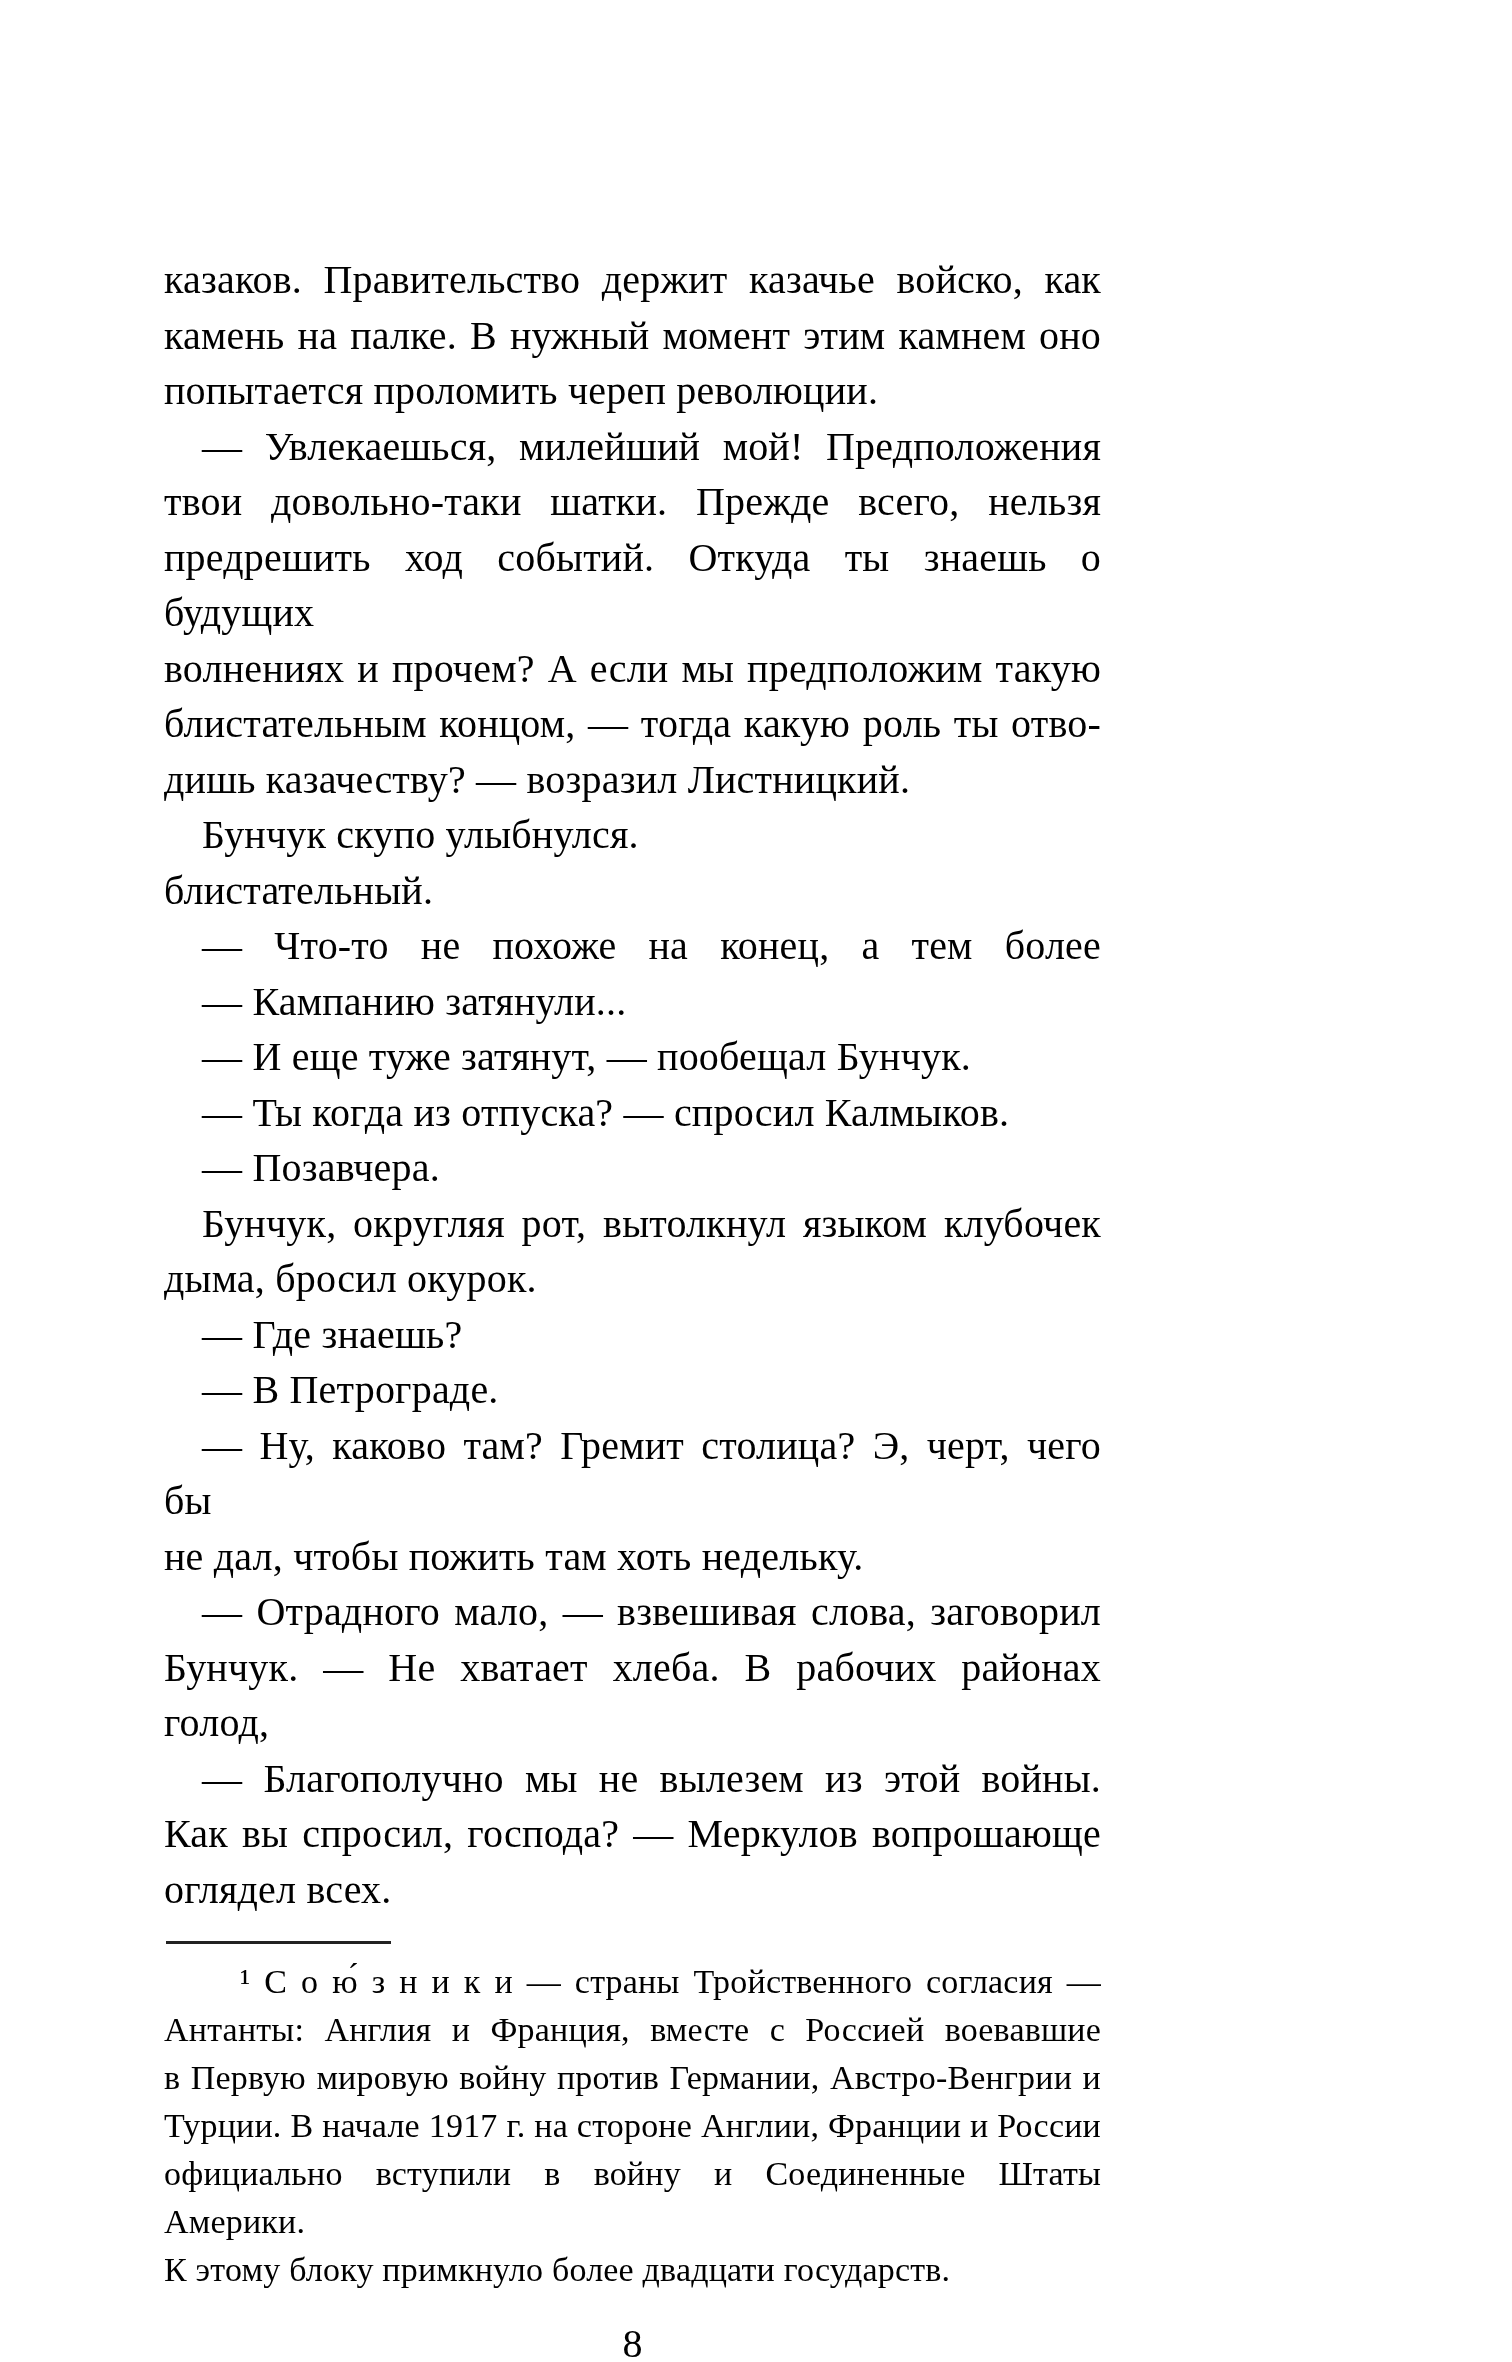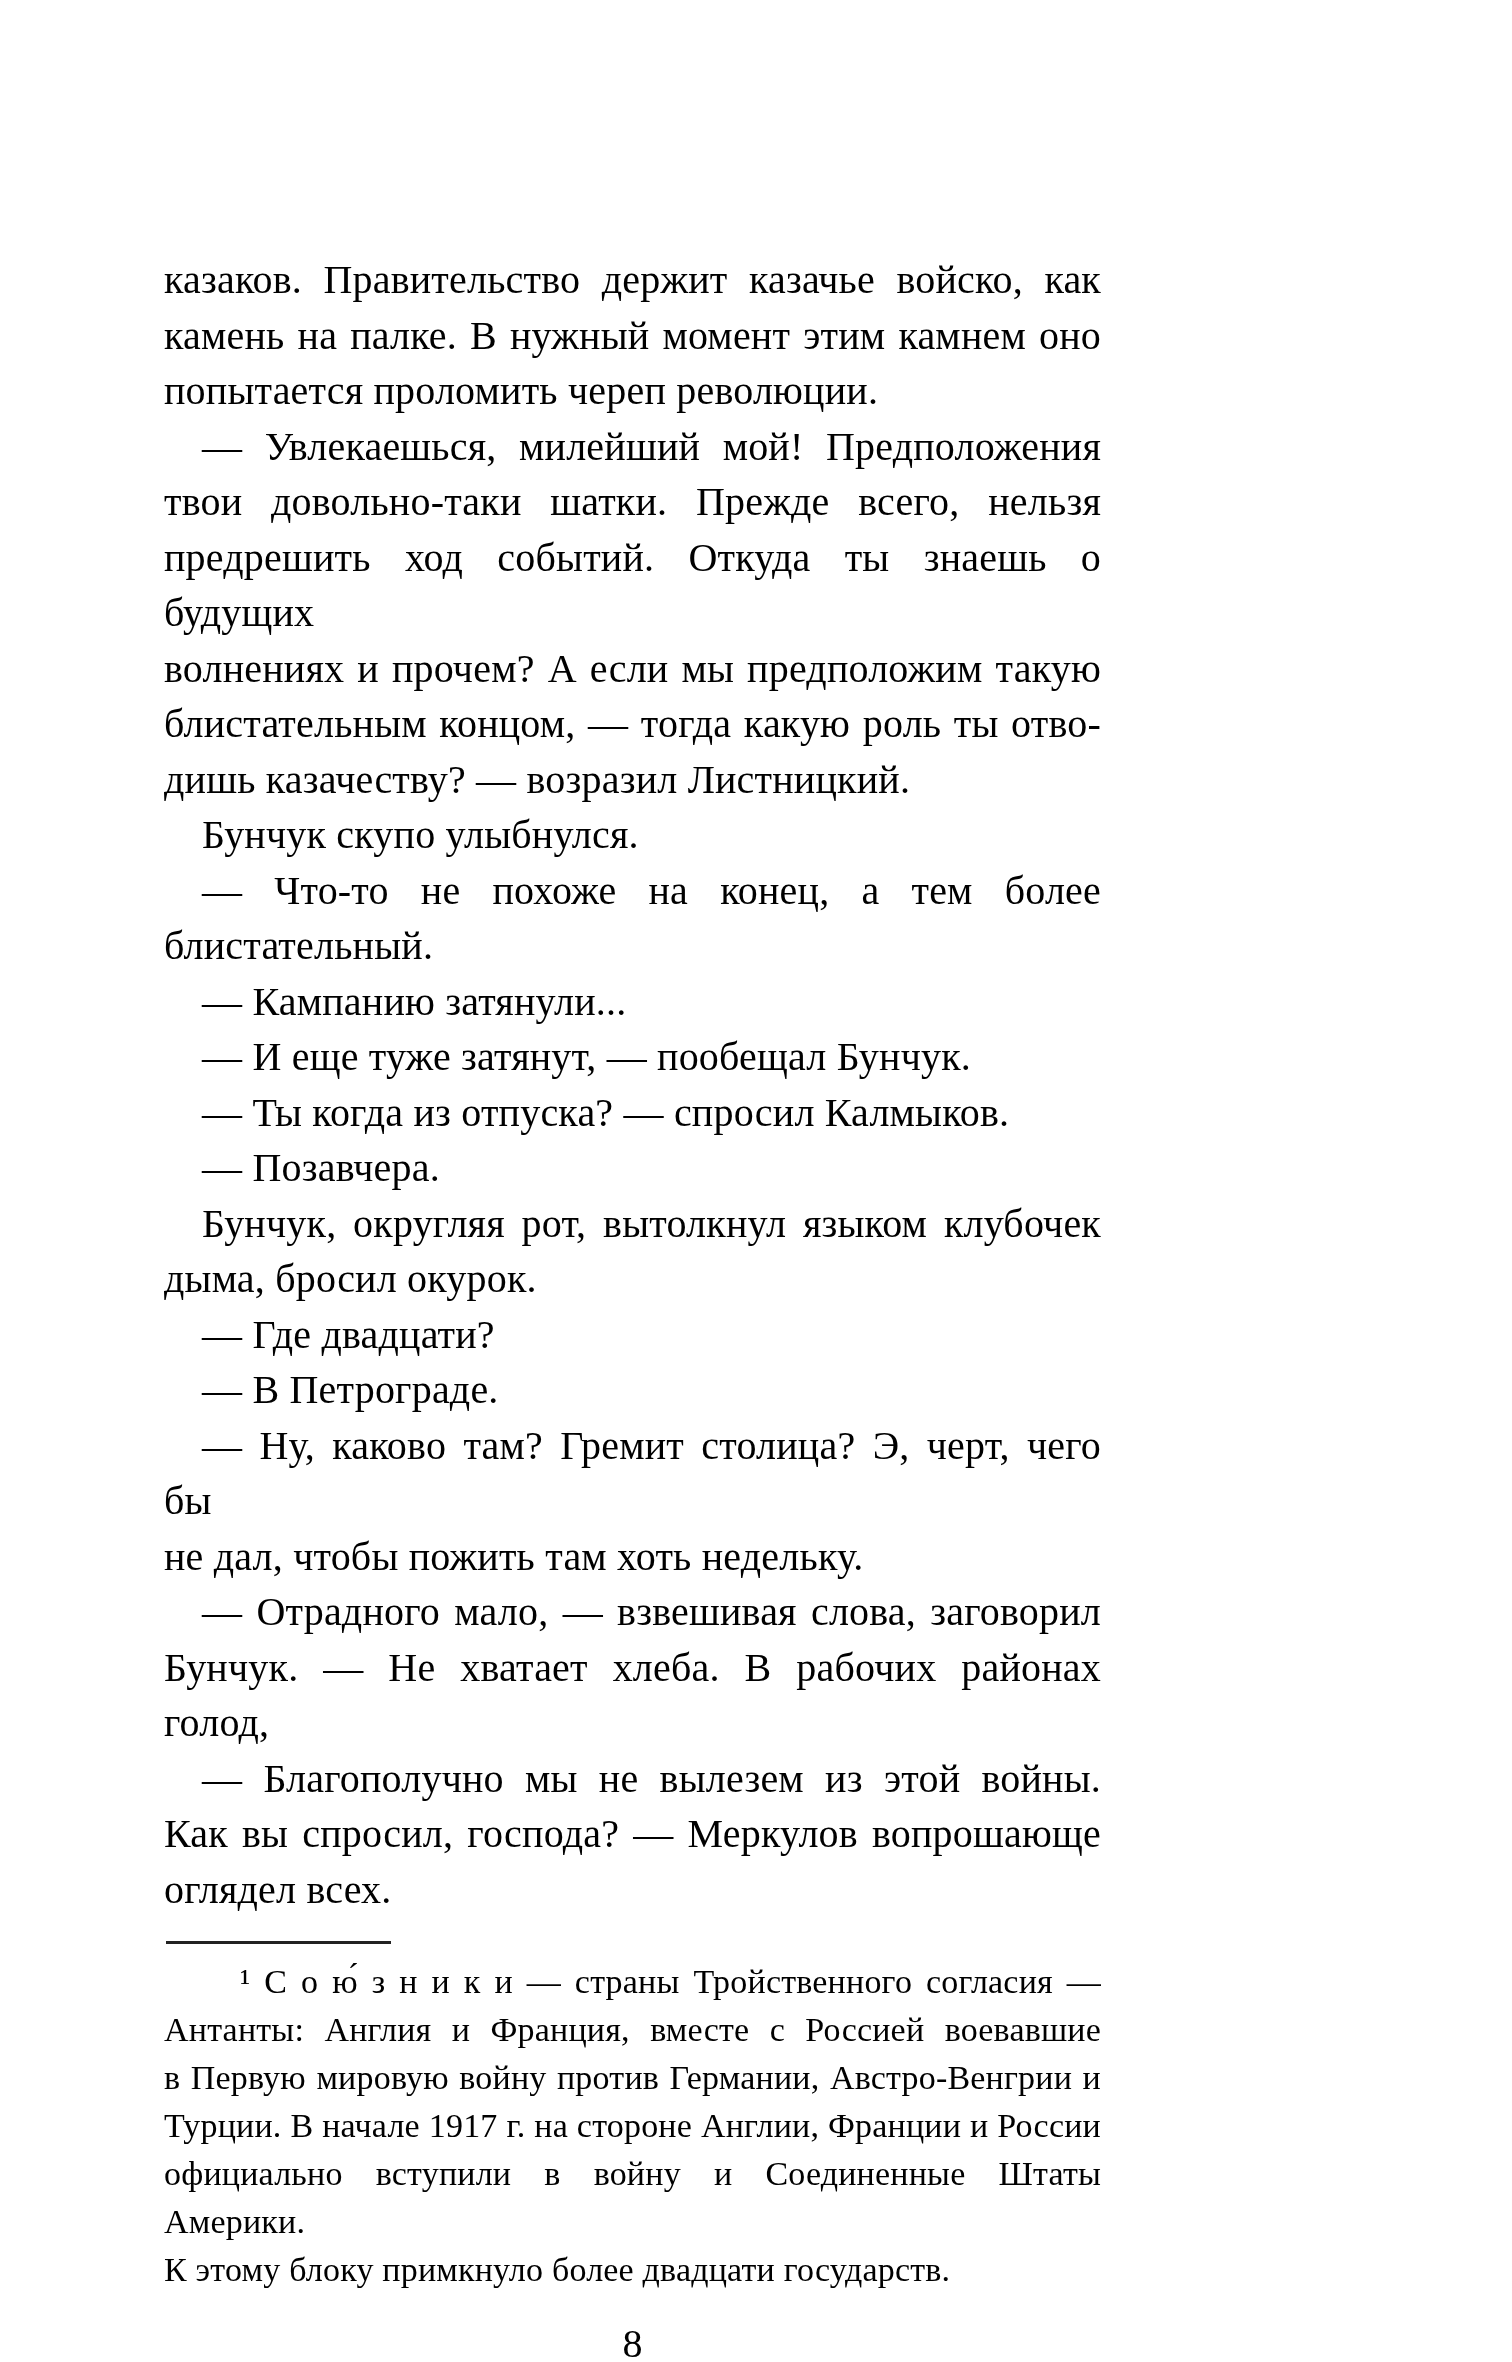--- a/index.html
+++ b/index.html
@@ -71,41 +71,41 @@
         <div class="line">твои довольно-таки шатки. Прежде всего, нельзя</div>
         <div class="line">предрешить ход событий. Откуда ты знаешь о будущих</div>
         <div class="line">волнениях и прочем? А если мы предположим такую</div>
         <div class="line">блистательным концом, — тогда какую роль ты отво-</div>
         <div class="line last">дишь казачеству? — возразил Листницкий.</div>
       </div>
       <div class="para">
         <div class="line last indent">Бунчук скупо улыбнулся.</div>
       </div>
       <div class="para">
+        <div class="line last">блистательный.</div>
         <div class="line indent">— Что-то не похоже на конец, а тем более</div>
-        <div class="line last">блистательный.</div>
       </div>
       <div class="para">
         <div class="line last indent">— Кампанию затянули...</div>
       </div>
       <div class="para">
         <div class="line last indent">— И еще туже затянут, — пообещал Бунчук.</div>
       </div>
       <div class="para">
         <div class="line last indent">— Ты когда из отпуска? — спросил Калмыков.</div>
       </div>
       <div class="para">
         <div class="line last indent">— Позавчера.</div>
       </div>
       <div class="para">
         <div class="line indent">Бунчук, округляя рот, вытолкнул языком клубочек</div>
         <div class="line last">дыма, бросил окурок.</div>
       </div>
       <div class="para">
-        <div class="line last indent">— Где двадцати?</div>
+        <div class="line last indent">— Где знаешь?</div>
       </div>
       <div class="para">
         <div class="line last indent">— В Петрограде.</div>
       </div>
       <div class="para">
         <div class="line indent">— Ну, каково там? Гремит столица? Э, черт, чего бы</div>
         <div class="line last">не дал, чтобы пожить там хоть недельку.</div>
       </div>
       <div class="para">
         <div class="line indent">— Отрадного мало, — взвешивая слова, заговорил</div>

